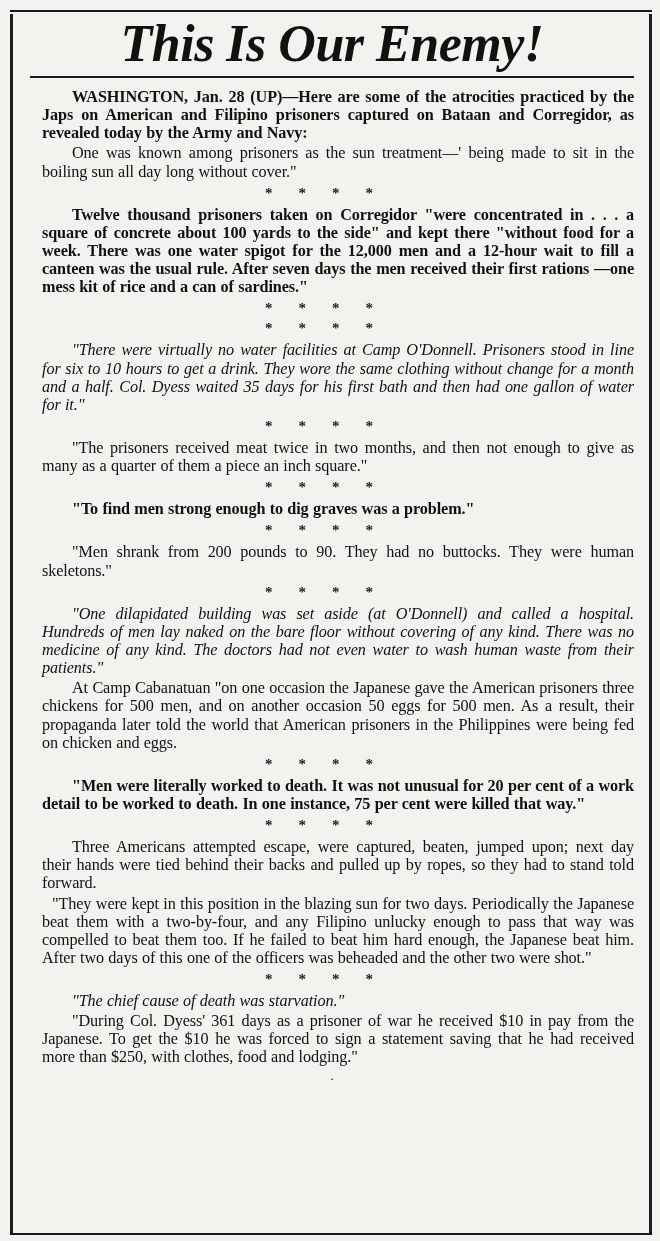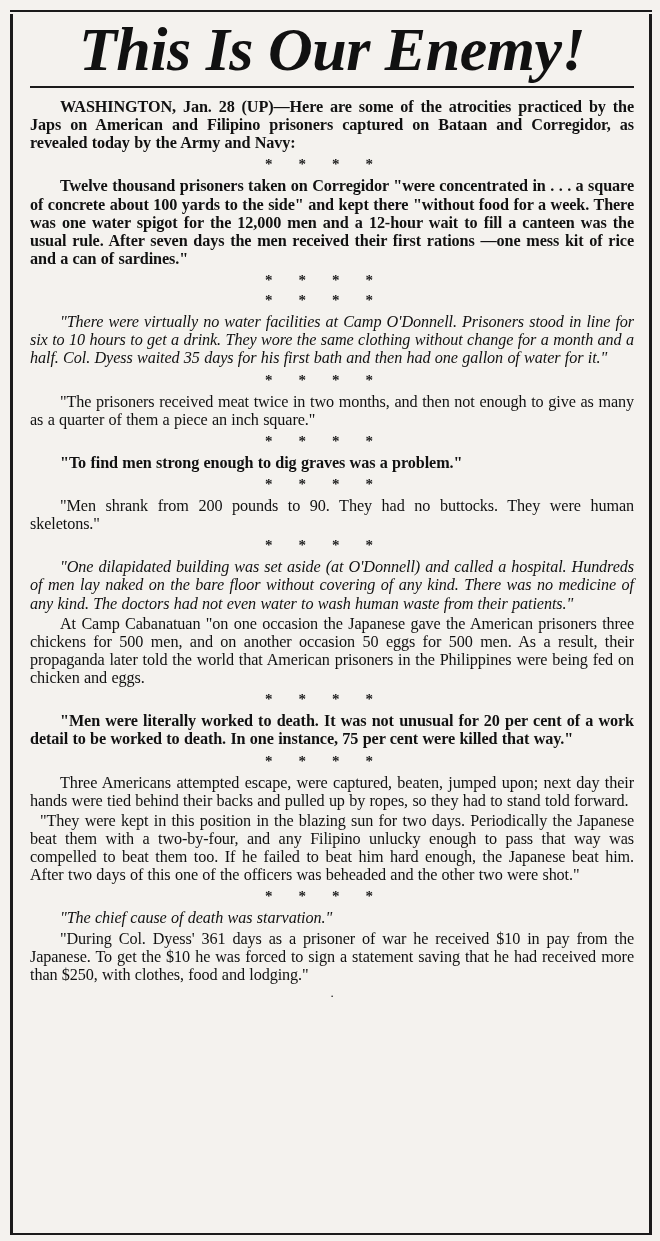--- a/index.html
+++ b/index.html
@@ -56,34 +56,34 @@
     background: #1b1b1b;
   }
   .content {
     position: relative;
     padding: 0 10px 0 12px;
   }
   .headline {
     font-family: "Liberation Serif", serif;
     font-weight: bold;
     font-style: italic;
-    font-size: 62px;
+    font-size: 52px;
     line-height: 1.0;
     letter-spacing: -0.5px;
     text-align: center;
     margin: 4px 0 6px 0;
     color: #111111;
   }
   .headline-rule {
     height: 2px;
     background: #1b1b1b;
     margin: 6px 0 10px 0;
   }
   p {
-    margin: 0 0 2px 0;
+    margin: 0 0 2px 12px;
     font-size: 16.2px;
     line-height: 1.12;
     text-align: justify;
     text-indent: 30px;
     letter-spacing: -0.1px;
     word-spacing: 0.4px;
     font-family: Liberation Serif, serif;
   }
   p.noindent {
     text-indent: 0;
@@ -121,20 +121,21 @@
   <div class="rule-left"></div>
   <div class="rule-right"></div>
   <div class="rule-bottom"></div>
 
   <div class="content">
     <h1 class="headline">This Is Our Enemy!</h1>
     <div class="headline-rule"></div>
 
     <p class="bold noindent" style="text-indent:30px;">WASHINGTON, Jan. 28 (UP)—Here are some of the atrocities practiced by the Japs on American and Filipino prisoners captured on Bataan and Corregidor, as revealed today by the Army and Navy:</p>
 
+    <p>One was known among prisoners as the sun treatment—' being made to sit in the boiling sun all day long without cover."</p>
 
     <div class="stars"><span>*</span><span>*</span><span>*</span><span>*</span></div>
 
     <p class="bold">Twelve thousand prisoners taken on Corregidor "were concentrated in . . . a square of concrete about 100 yards to the side" and kept there "without food for a week. There was one water spigot for the 12,000 men and a 12-hour wait to fill a canteen was the usual rule. After seven days the men received their first rations —one mess kit of rice and a can of sardines."</p>
 
     <div class="stars"><span>*</span><span>*</span><span>*</span><span>*</span></div>
 
 
     <div class="stars"><span>*</span><span>*</span><span>*</span><span>*</span></div>
 

